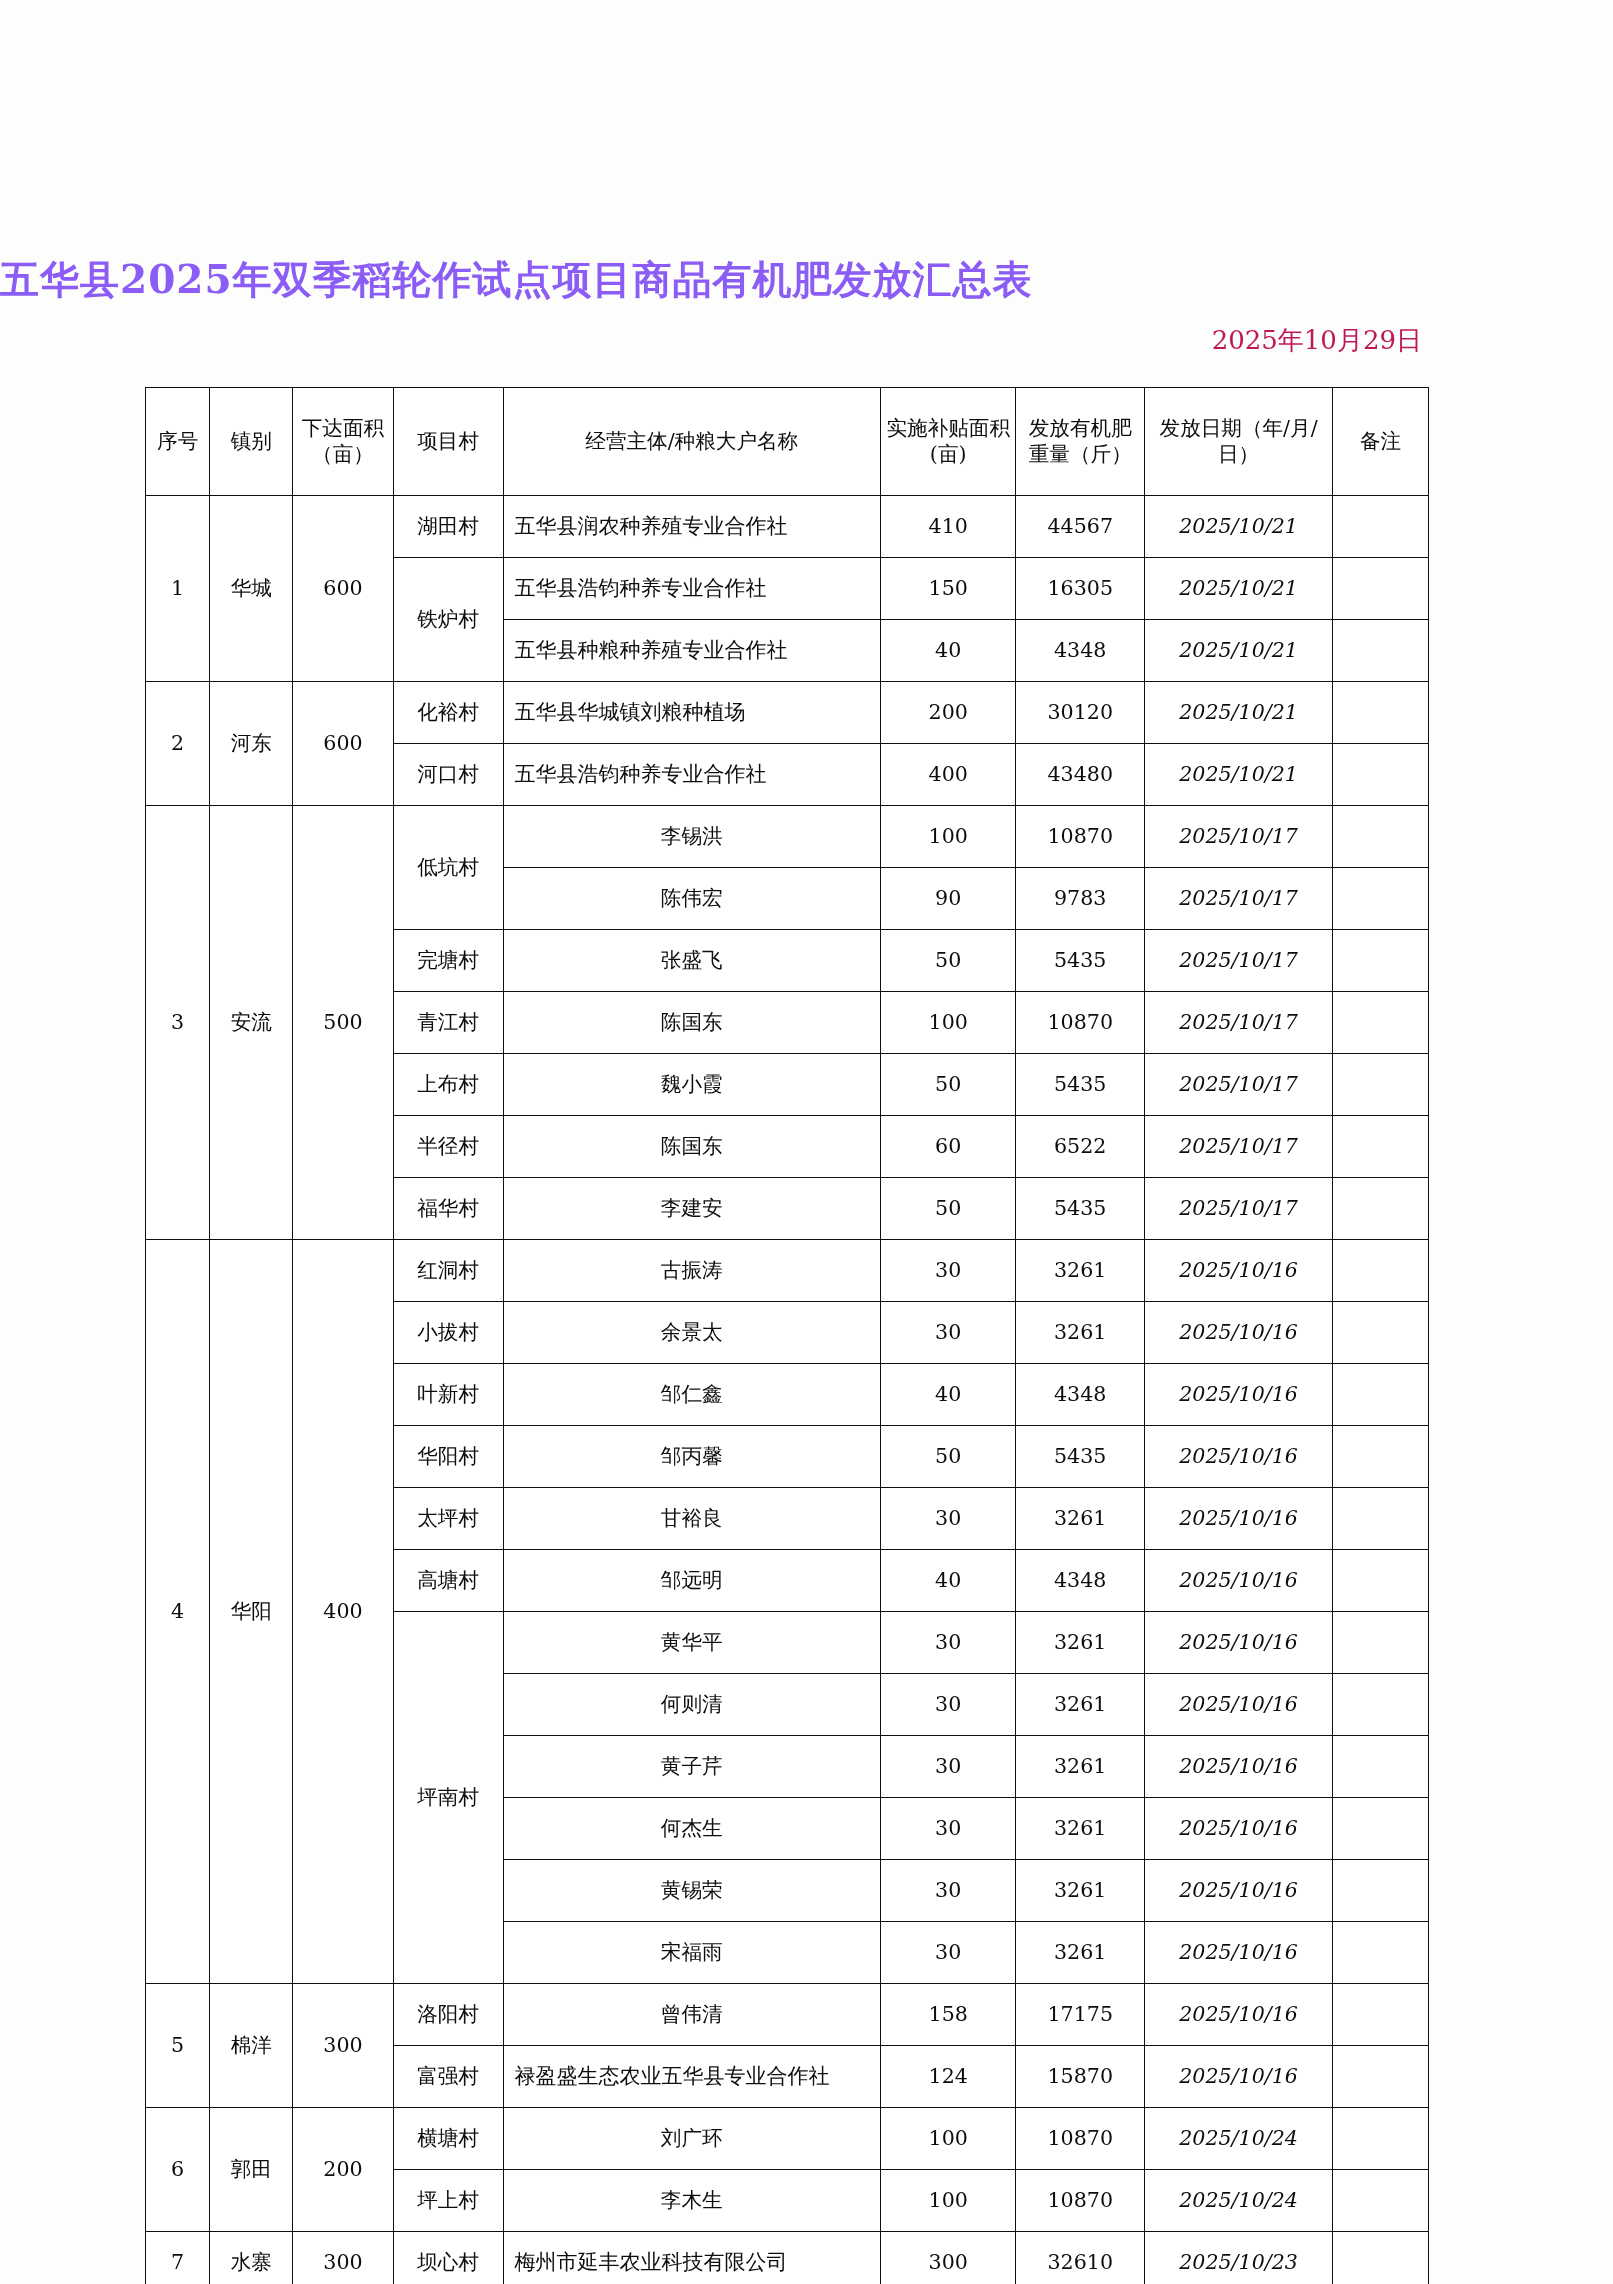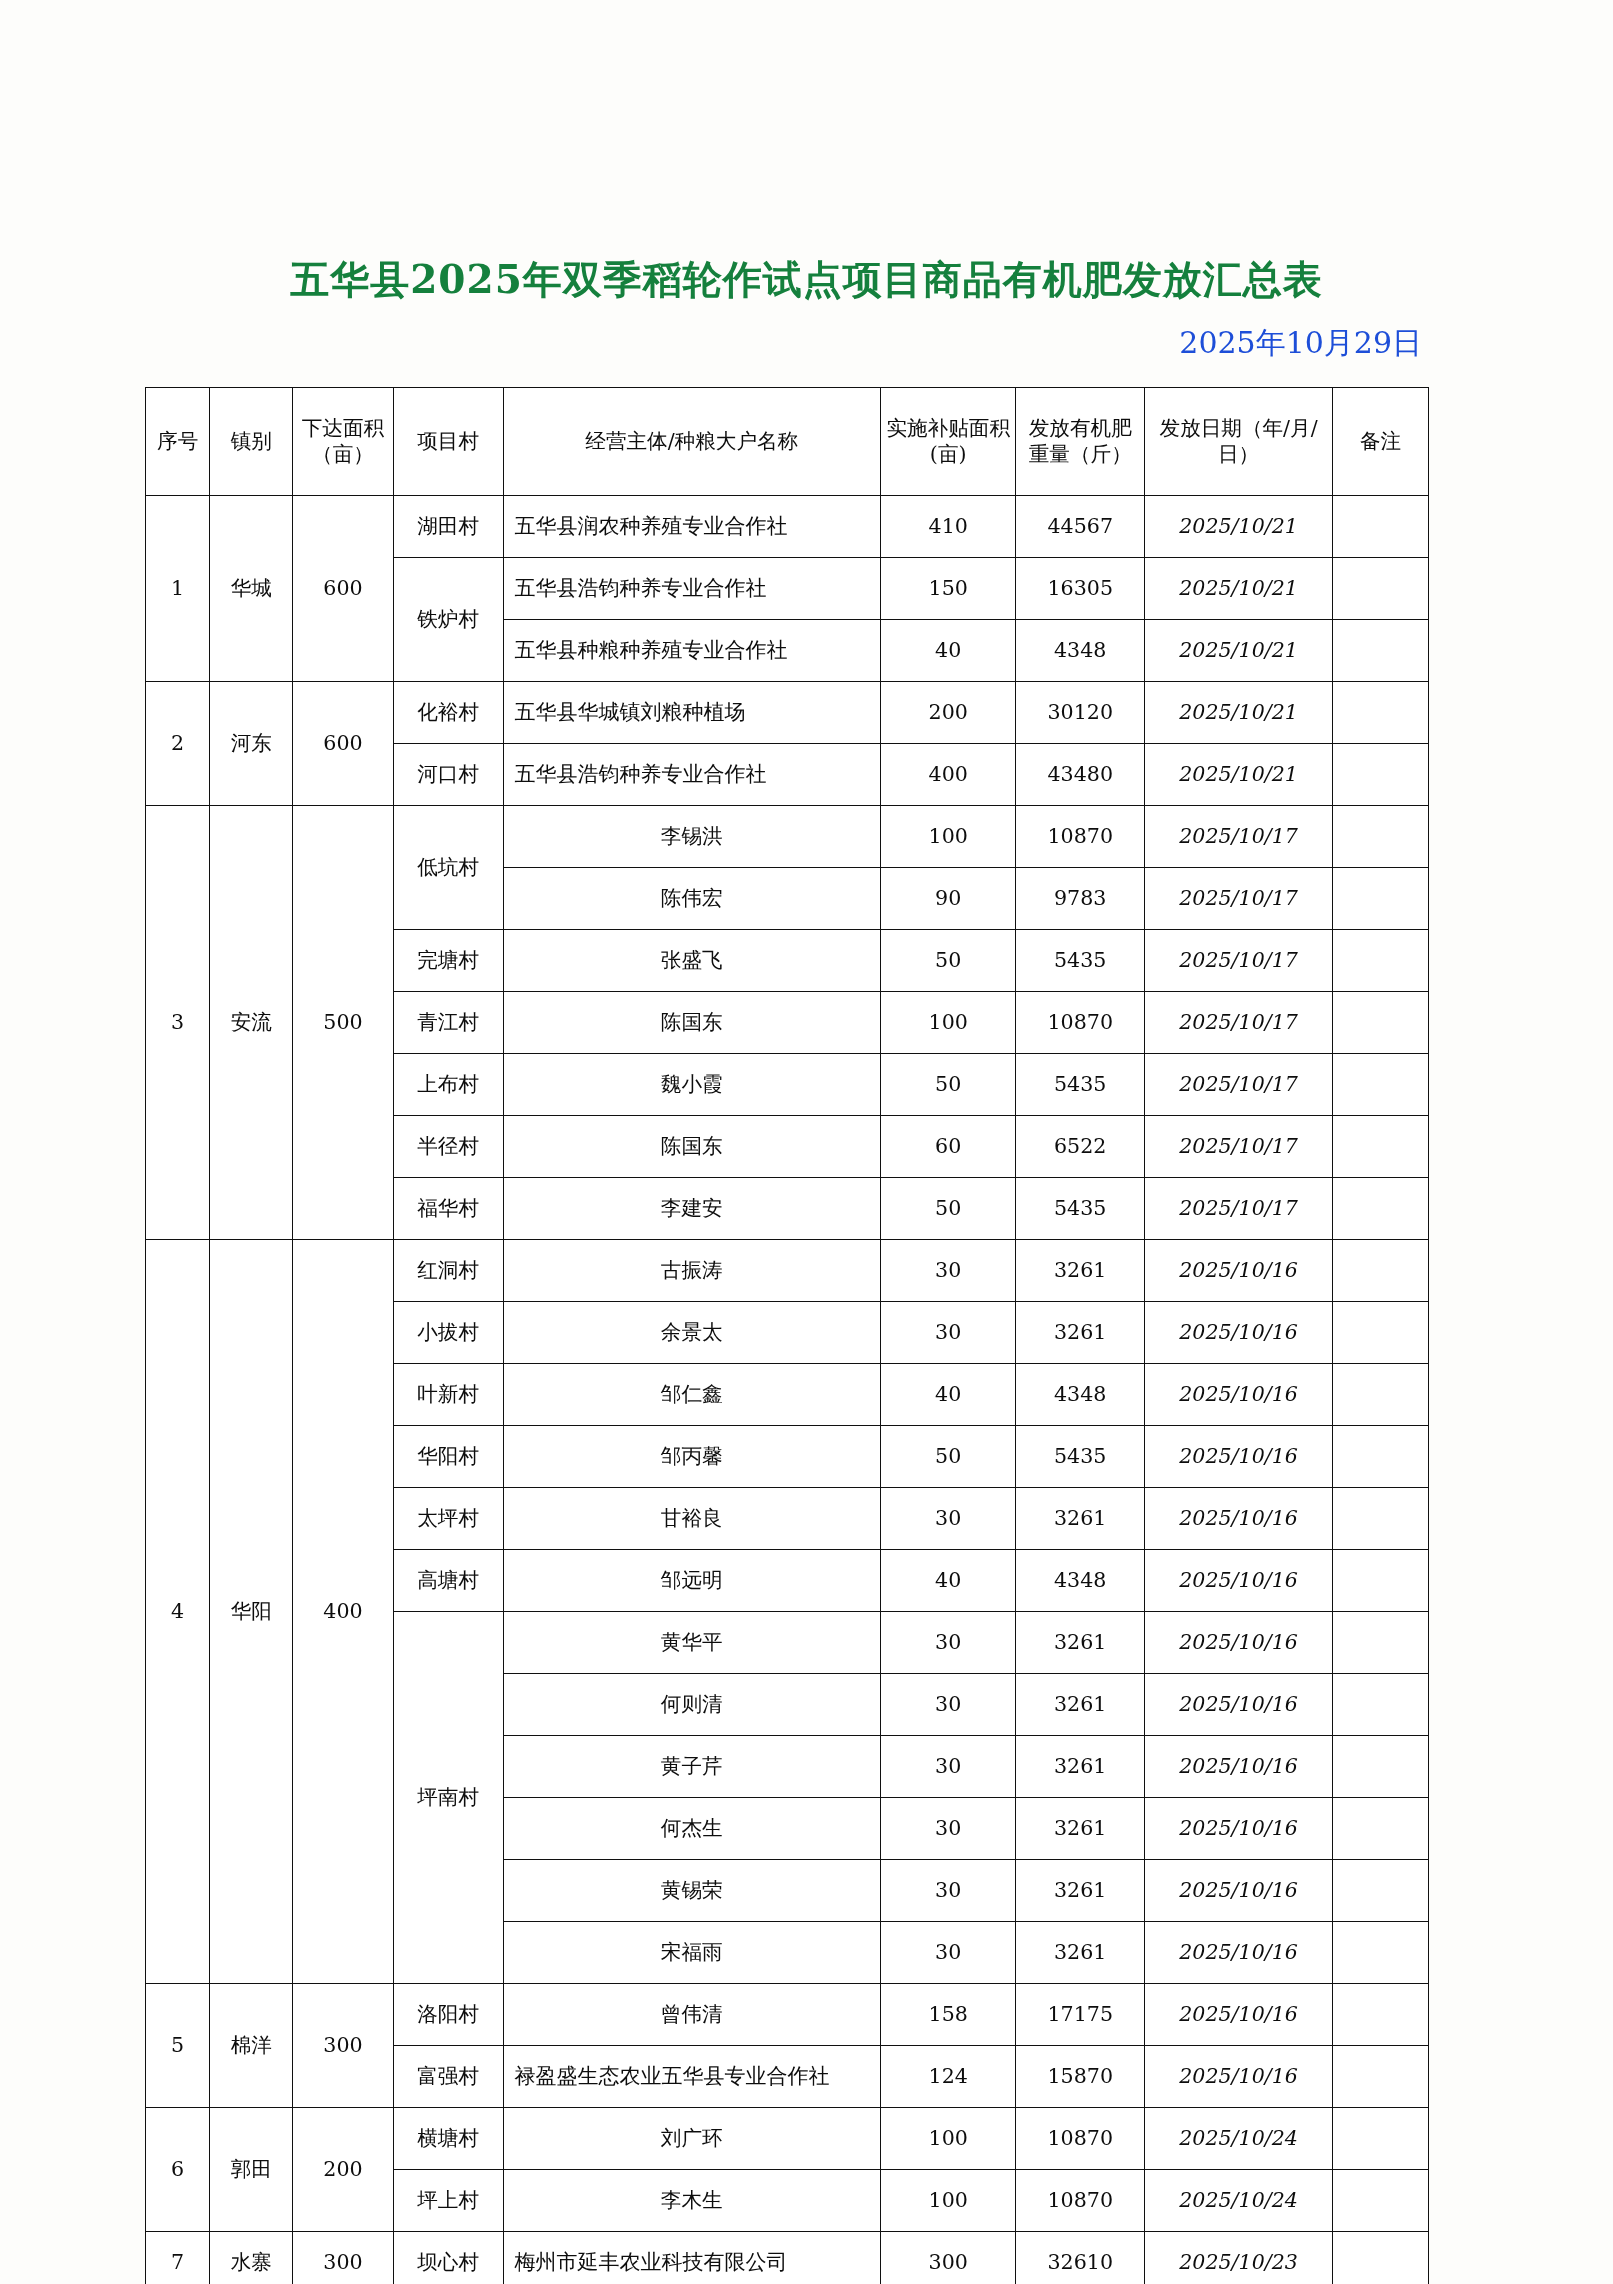--- a/index.html
+++ b/index.html
@@ -18,35 +18,35 @@
   .page {
     position: absolute;
     inset: 0;
     background: #fdfdfb;
   }
   .doc-title {
     position: absolute;
     left: 0;
     right: 0;
     top: 253px;
-    text-align: center;
+    text-align: left;
     font-family: "DejaVu Serif", "Liberation Serif", serif;
     font-weight: 700;
     font-size: 39px;
     letter-spacing: 1px;
-    color: #15803d;
+    color: #8b5cf6;
     white-space: nowrap;
   }
   .doc-date {
     position: absolute;
     right: 191px;
     top: 323px;
     font-family: "DejaVu Serif", "Liberation Serif", serif;
-    font-size: 30px;
-    color: #1d4ed8;
+    font-size: 26px;
+    color: #be185d;
   }
   .table-wrap {
     position: absolute;
     left: 145px;
     top: 387px;
     width: 1284px;
   }
   table.sheet {
     border-collapse: collapse;
     width: 1284px;

